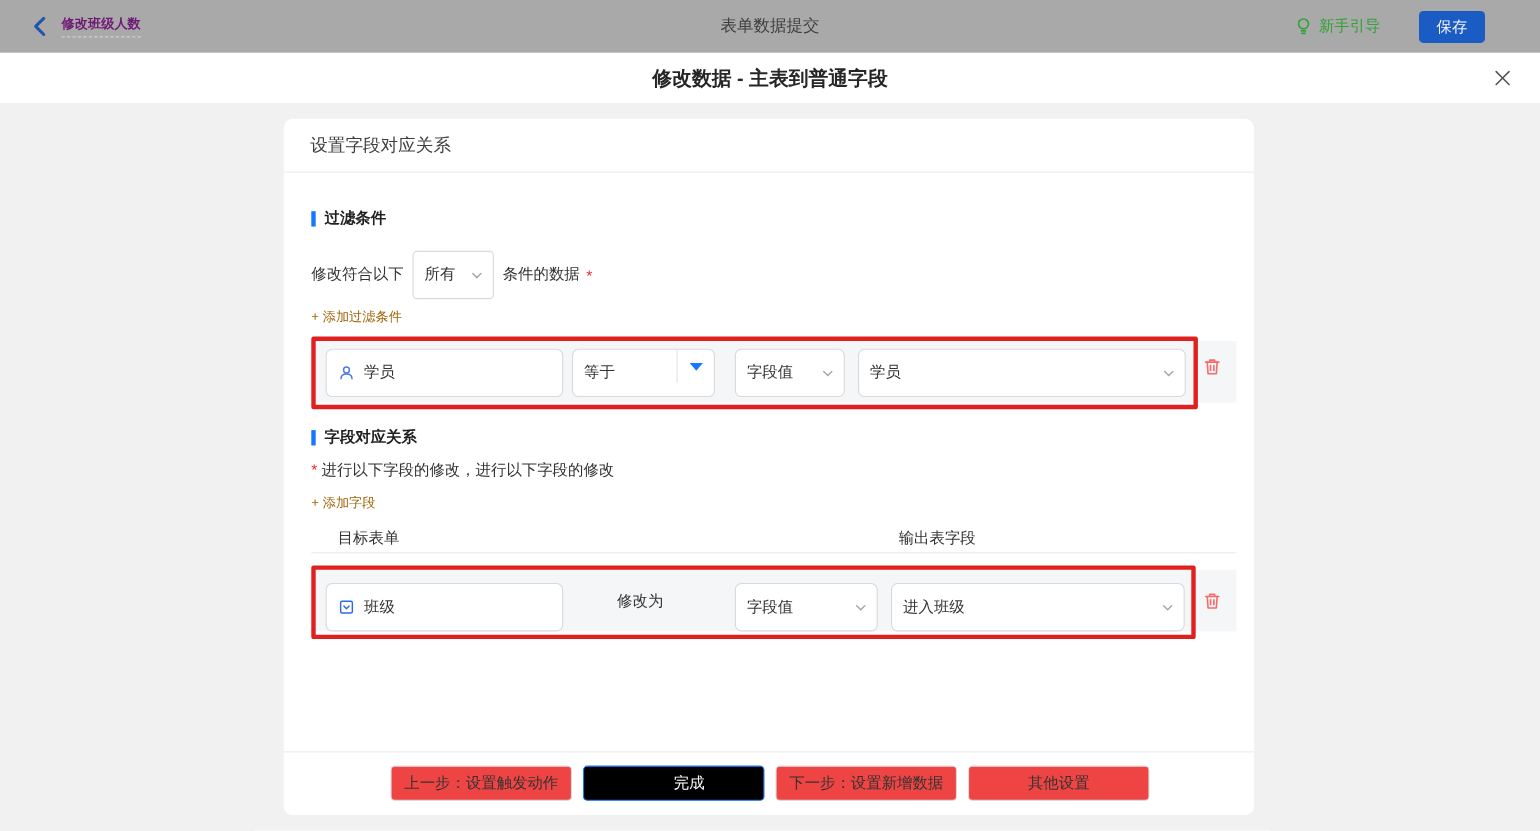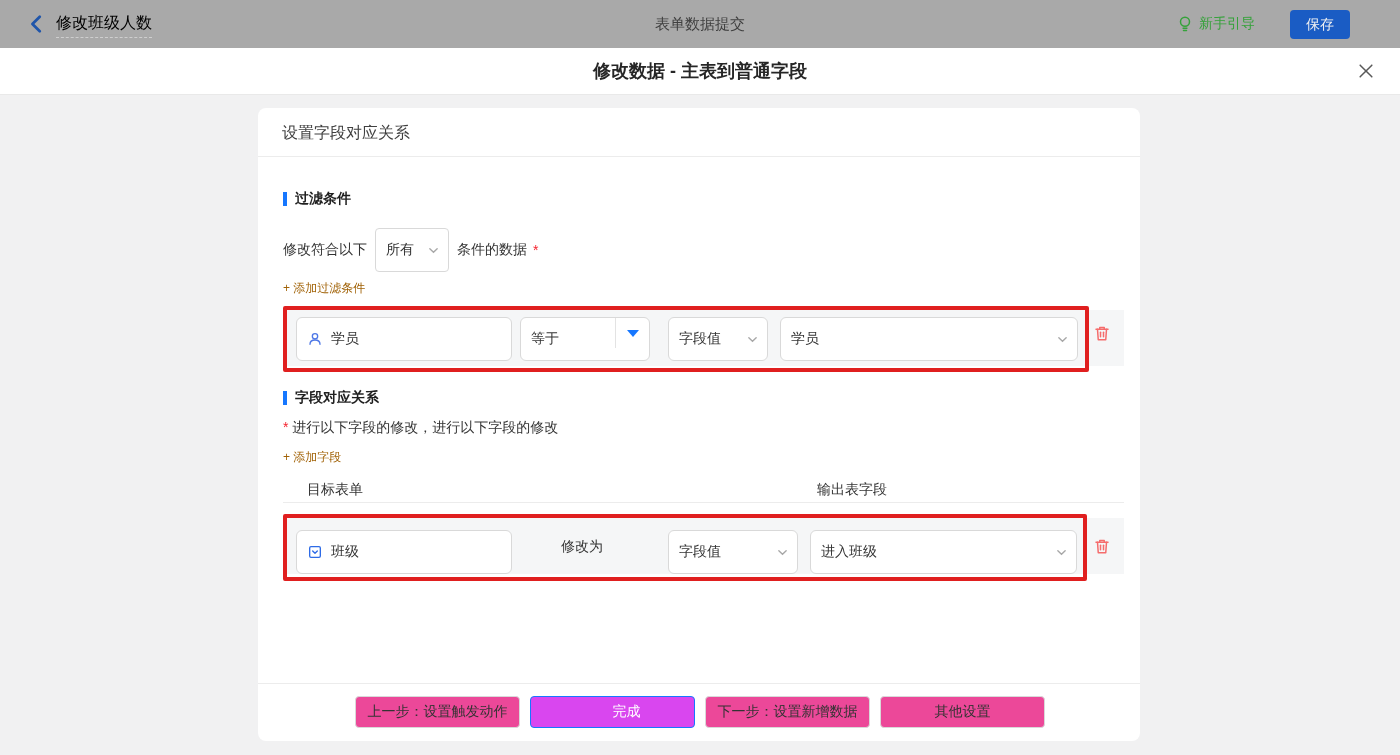--- a/index.html
+++ b/index.html
@@ -8,22 +8,22 @@
     font-family:"Liberation Sans","DejaVu Sans",sans-serif;
     background:#f1f1f2; color:#333; font-size:14px; overflow:hidden; position:relative;
   }
   
   .topbar {
     position:absolute; left:0; top:0; width:1400px; height:48px;
     background:#a9a9a9; display:flex; align-items:center;
   }
   .back-btn { position:absolute; left:26px; top:13px; width:22px; height:22px; color:#1f55aa; cursor:pointer; }
   .flow-title {
-    position:absolute; left:56px; top:13px; font-size:16px; color:#000000;
-    border-bottom:1px dashed #cfcfcf; padding-bottom:3px;
+    position:absolute; left:56px; top:13px; font-size:12px; color:#701a75;
+    border-bottom:1px dashed #cfcfcf; padding-bottom:3px;font-weight:bold;
   }
   .center-title {
     position:absolute; left:0; right:0; top:0; height:48px; line-height:48px;
     text-align:center; font-size:15px; color:#3f3f3f;
   }
   .guide { position:absolute; left:1176px; top:15px; display:flex; align-items:center; gap:5px; color:#35a23a; font-size:14px; cursor:pointer; }
   .save-btn {
     position:absolute; left:1290px; top:10px; width:60px; height:29px;
     background:#1a5cc4; color:#f2f2f2; border:none; border-radius:4px; font-size:14px; cursor:pointer;
   }
@@ -68,24 +68,24 @@
     display:flex; align-items:center; justify-content:center;
   }
   .tri-down { width:0; height:0; border-left:6px solid transparent; border-right:6px solid transparent; border-top:7px solid #1677ff; }
   .trash { position:absolute; width:18px; height:18px; color:#f56c6c; cursor:pointer; z-index:2; }
   .plain-label { position:absolute; height:32px; line-height:32px; font-size:14px; color:#333; z-index:2; }
   .note-line { position:absolute; left:25px; top:311px; font-size:14px; color:#333; }
   
   .card-footer { position:absolute; left:0; bottom:0; width:100%; height:58px; border-top:1px solid #ececec; }
   .f-btn {
     position:absolute; top:588px; width:165px; height:32px; font-size:14px; border-radius:4px;
-    background:#ec4899; border:1px solid #d9d9d9; color:#333; cursor:pointer; z-index:3;
+    background:#ef4444; border:1px solid #d9d9d9; color:#333; cursor:pointer; z-index:3;
     font-family:"Liberation Sans","DejaVu Sans",sans-serif;
   }
-  .f-btn.primary { background:#d946ef; border-color:#1677ff; color:#fff;padding-left:28px; }
+  .f-btn.primary { background:#000000; border-color:#1677ff; color:#fff;padding-left:28px; }
 </style>
 </head>
 <body>
 
 <div class="topbar">
   <span class="back-btn">
     <svg viewBox="0 0 24 24" width="22" height="22" fill="none" stroke="currentColor" stroke-width="3" stroke-linecap="round" stroke-linejoin="round">
         <polyline points="15,4 7,12 15,20"></polyline>
       </svg>
   </span>

